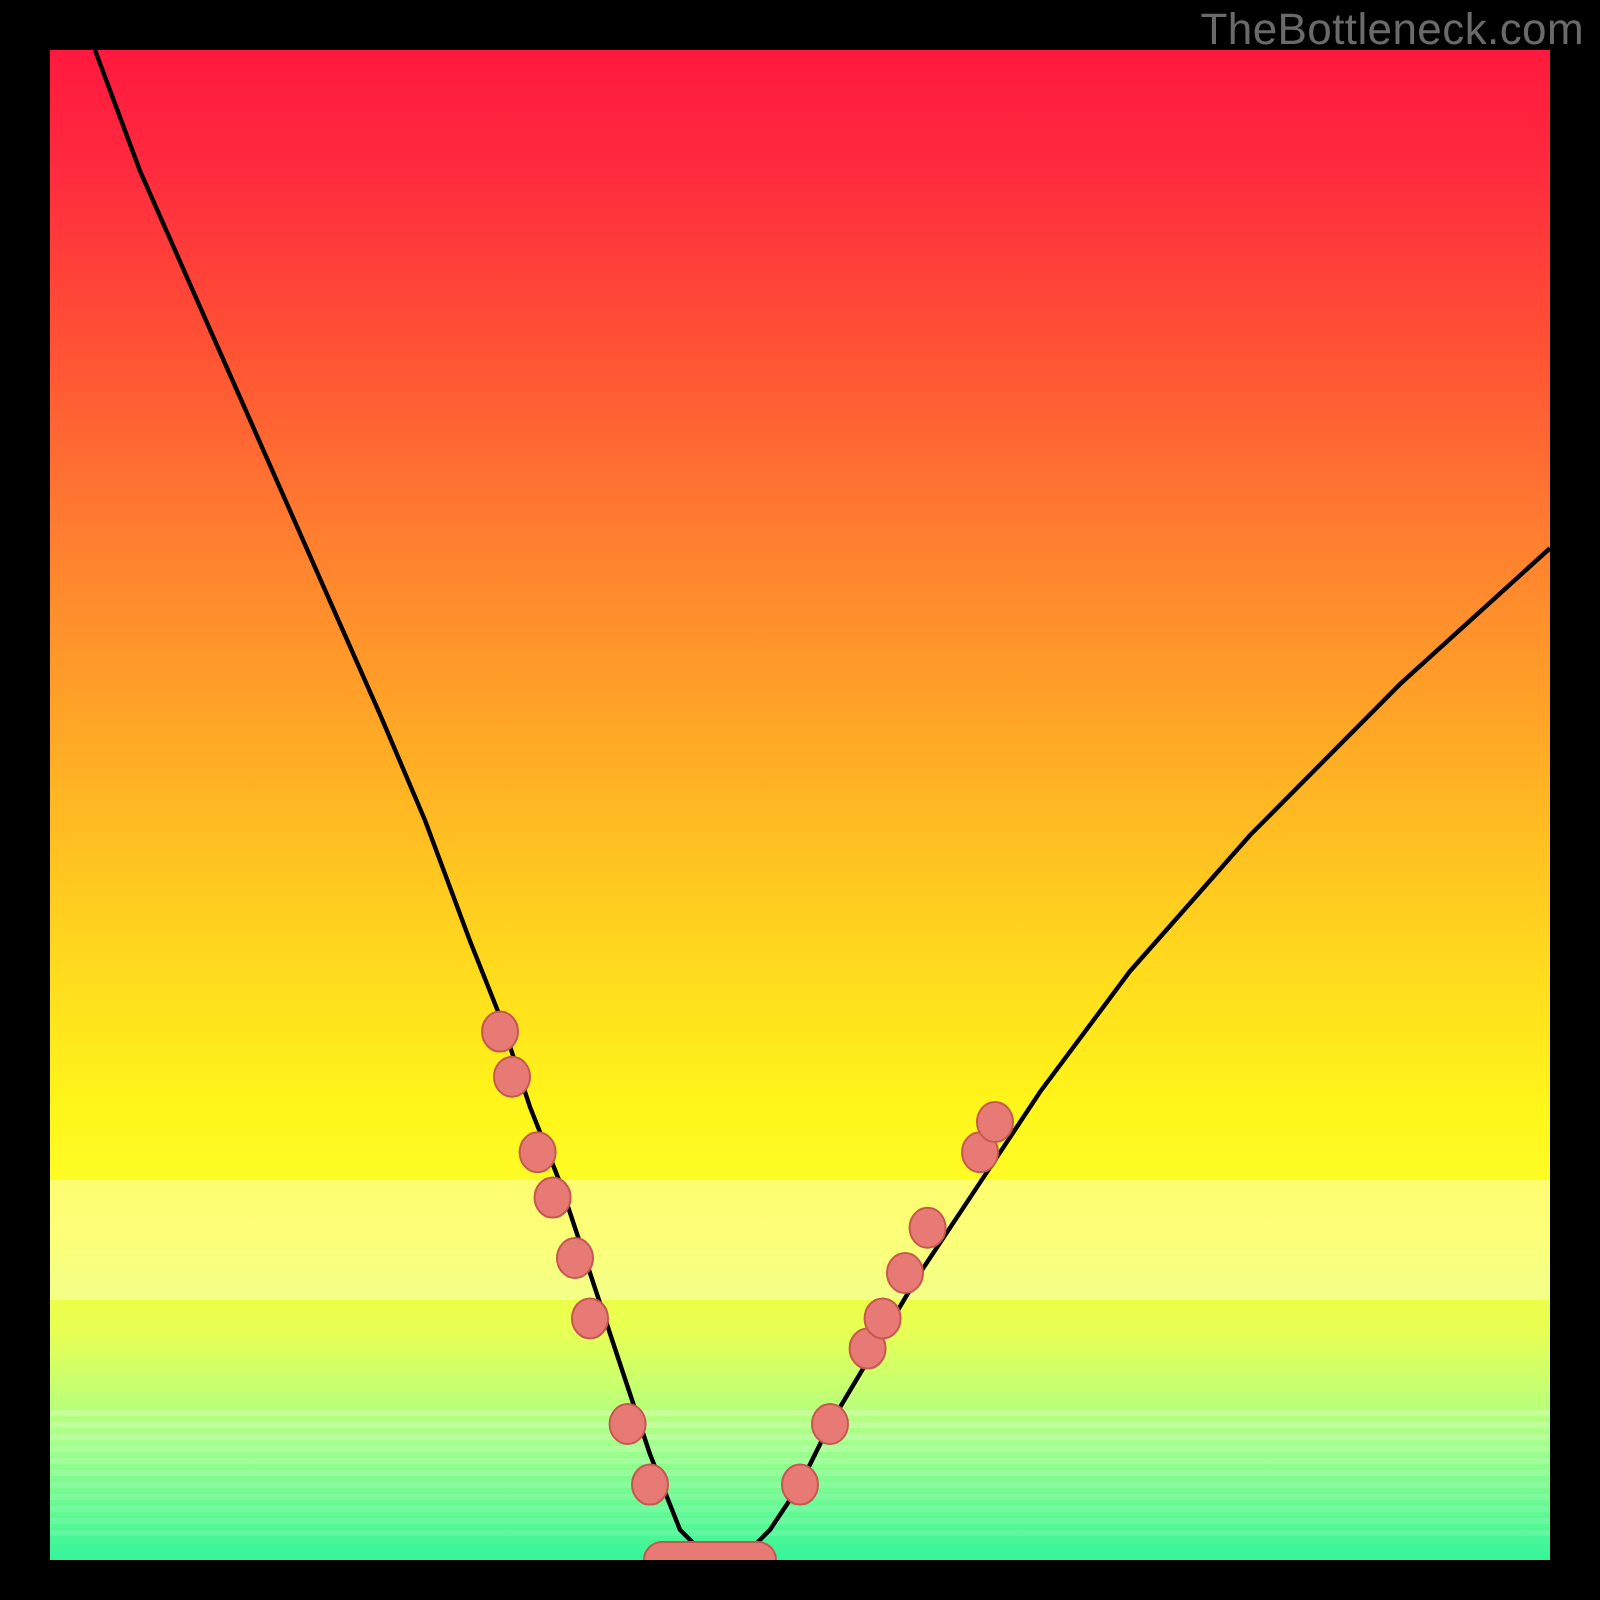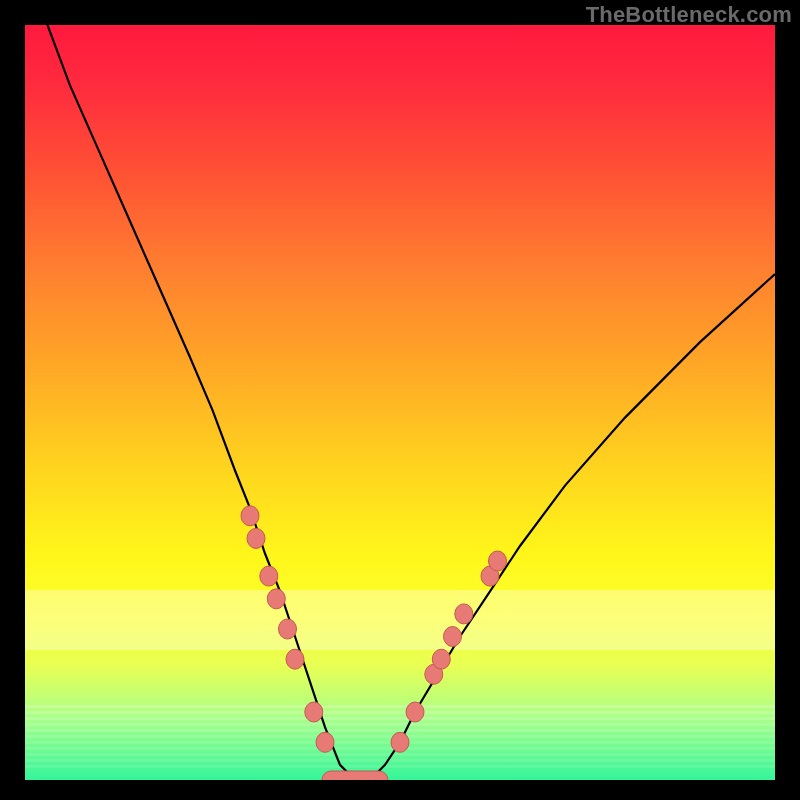--- a/index.html
+++ b/index.html
@@ -29,21 +29,21 @@
       #e7ff55 85%,
       #a7ff8a 92%,
       #34f59a 100%);
   }
   .watermark {
     position: absolute;
     top: 2px;
     right: 8px;
     color: #6a6a6a;
     font-size: 22px;
-    font-weight: 700;
+    font-weight: 400;
     letter-spacing: 0.2px;
     z-index: 5;
     user-select: none;
   }
   .pale-band {
     position: absolute;
     left: 25px;
     width: 750px;
     background: rgba(255,255,255,0.35);
     z-index: 1;

